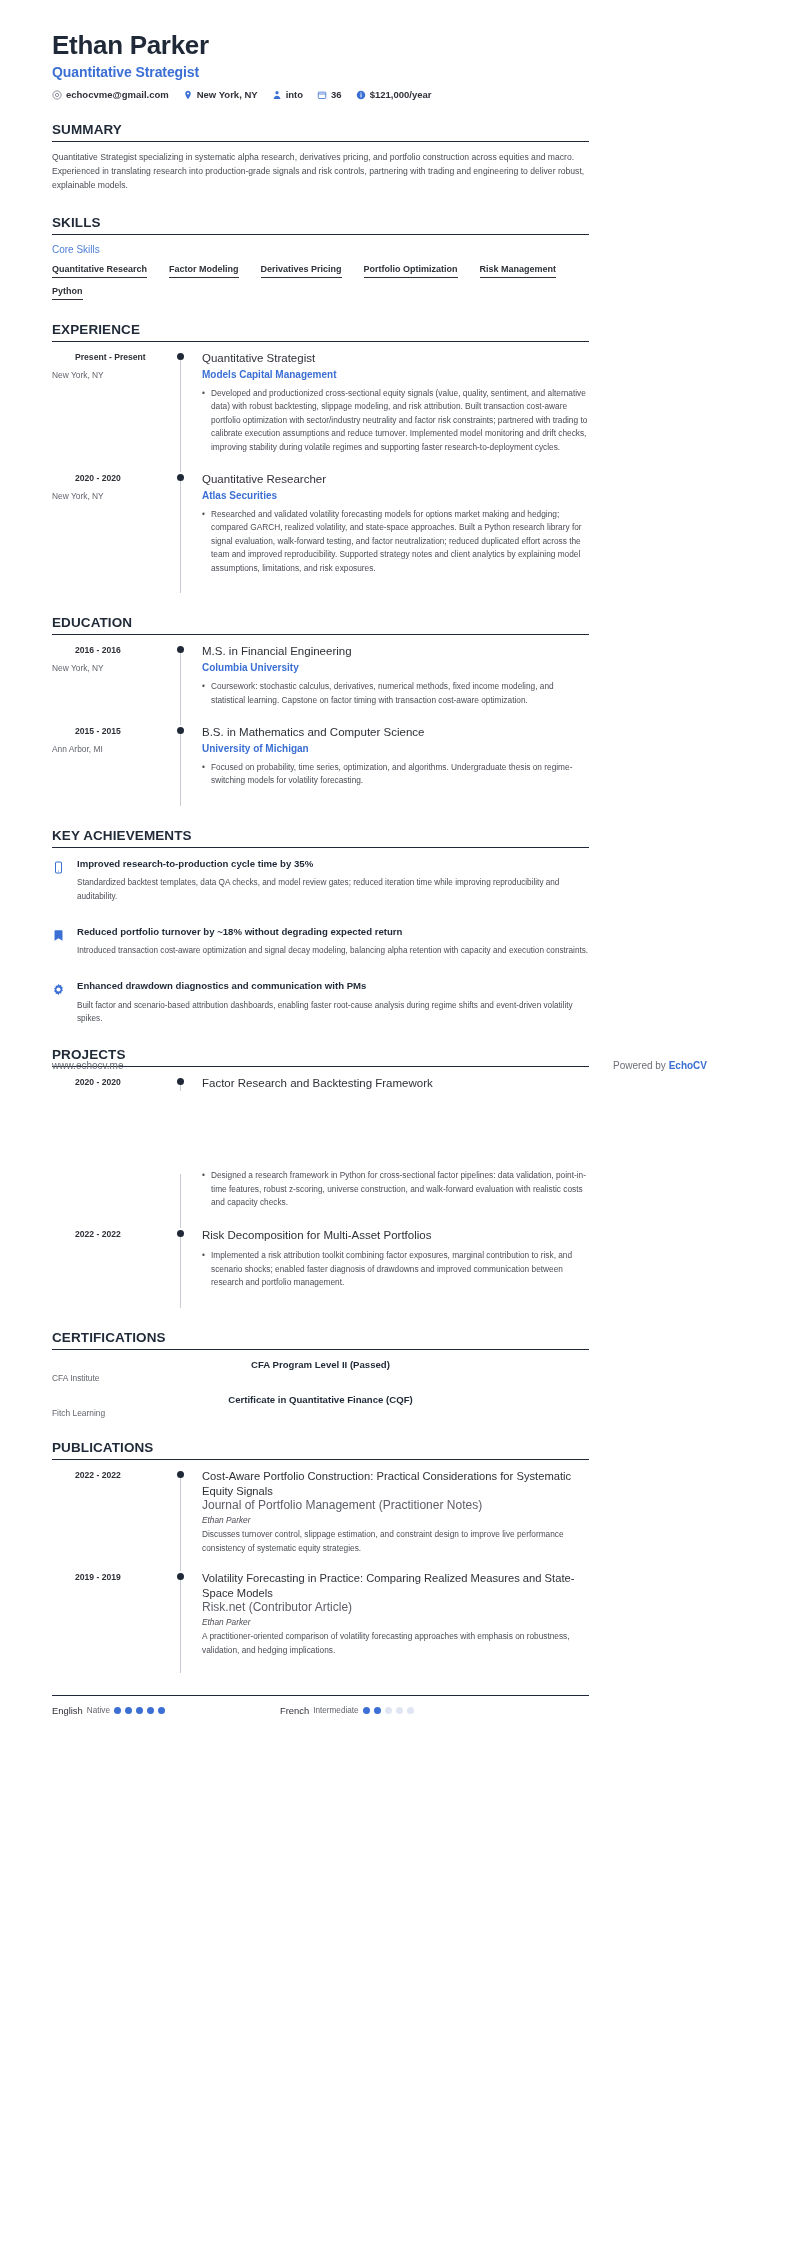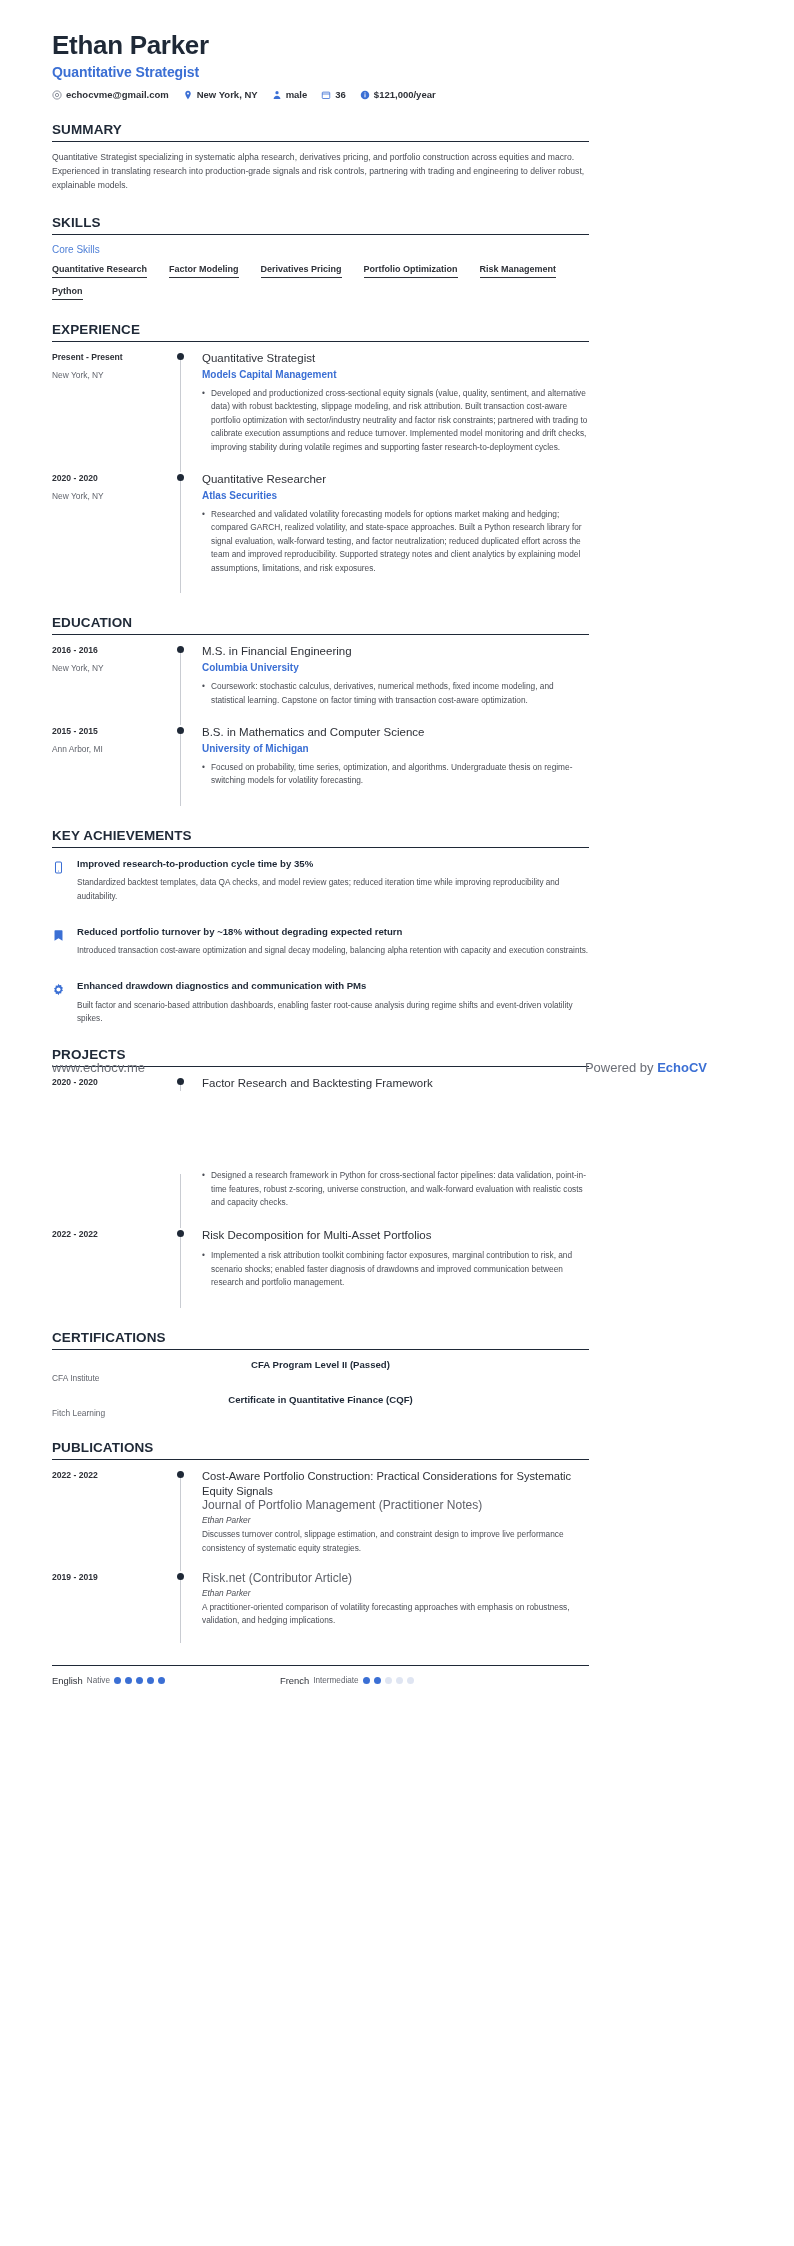--- a/index.html
+++ b/index.html
@@ -97,20 +97,21 @@
   .entry-left {
     width: 124px;
     flex: 0 0 124px;
     padding-top: 1px;
   }
   .entry-date {
     font-size: 8.6px;
     font-weight: bold;
     color: #2e3138;
     white-space: nowrap;
+    margin-left: 23px;
   }
   .entry-loc {
     font-size: 8.4px;
     color: #62656d;
     margin-top: 8px;
   }
   .entry-rail {
     width: 26px;
     flex: 0 0 26px;
     position: relative;
@@ -224,21 +225,21 @@
   .lang-level { font-size: 8.2px; color: #62656d; }
   .dots { display: flex; gap: 4px; align-items: center; }
   .dot { width: 7px; height: 7px; border-radius: 50%; background: #dfe5f2; }
   .dot.on { background: #3b6fd4; }
 
   
   .page-footer {
     display: flex;
     justify-content: space-between;
     align-items: center;
-    font-size: 13px;
+    font-size: 10px;
     color: #6b6e76;
     padding: 0 52px;
     width: 759px;
   }
   .brand { font-weight: normal; }
   .brand b { color: #3b6fd4; font-weight: bold; }
   .footer-abs-1 { position: absolute; left: 0; top: 1060px; }
   .footer-abs-2 { position: absolute; left: 0; top: 2198px; }
 </style>
 </head>
@@ -271,21 +272,21 @@
         <span>New York, NY</span>
       </span>
 
       <span class="contact-item">
         <span class="cicon">
           <svg viewBox="0 0 16 16" fill="#3b6fd4">
             <circle cx="8" cy="4.2" r="2.6"></circle>
             <path d="M2.6 14.3c0-3 2.4-5.2 5.4-5.2s5.4 2.2 5.4 5.2z"></path>
           </svg>
         </span>
-        <span>male</span>
+        <span>into</span>
       </span>
 
       <span class="contact-item">
         <span class="cicon">
           <svg viewBox="0 0 16 16" fill="none" stroke="#3b6fd4" stroke-width="1.3">
             <rect x="2" y="3.4" width="12" height="10.2" rx="1.2"></rect>
             <path d="M2 6.4h12"></path>
           </svg>
         </span>
         <span>36</span>
@@ -544,20 +545,21 @@
     </div>
 
     <div class="entry">
       <div class="entry-left">
         <div class="entry-date">2019 - 2019</div>
       </div>
       <div class="entry-rail">
           <span class="entry-dot"></span>
         </div>
       <div class="entry-body">
+        <div class="pub-title">Volatility Forecasting in Practice: Comparing Realized Measures and State-Space Models</div>
         <div class="pub-meta">Risk.net (Contributor Article)</div>
         <div class="pub-author">Ethan Parker</div>
         <div class="pub-desc">A practitioner-oriented comparison of volatility forecasting approaches with emphasis on robustness, validation, and hedging implications.</div>
       </div>
     </div>
   </div>
 
   <div class="section">
     <div class="section-rule"></div>
     <div class="lang-row">

